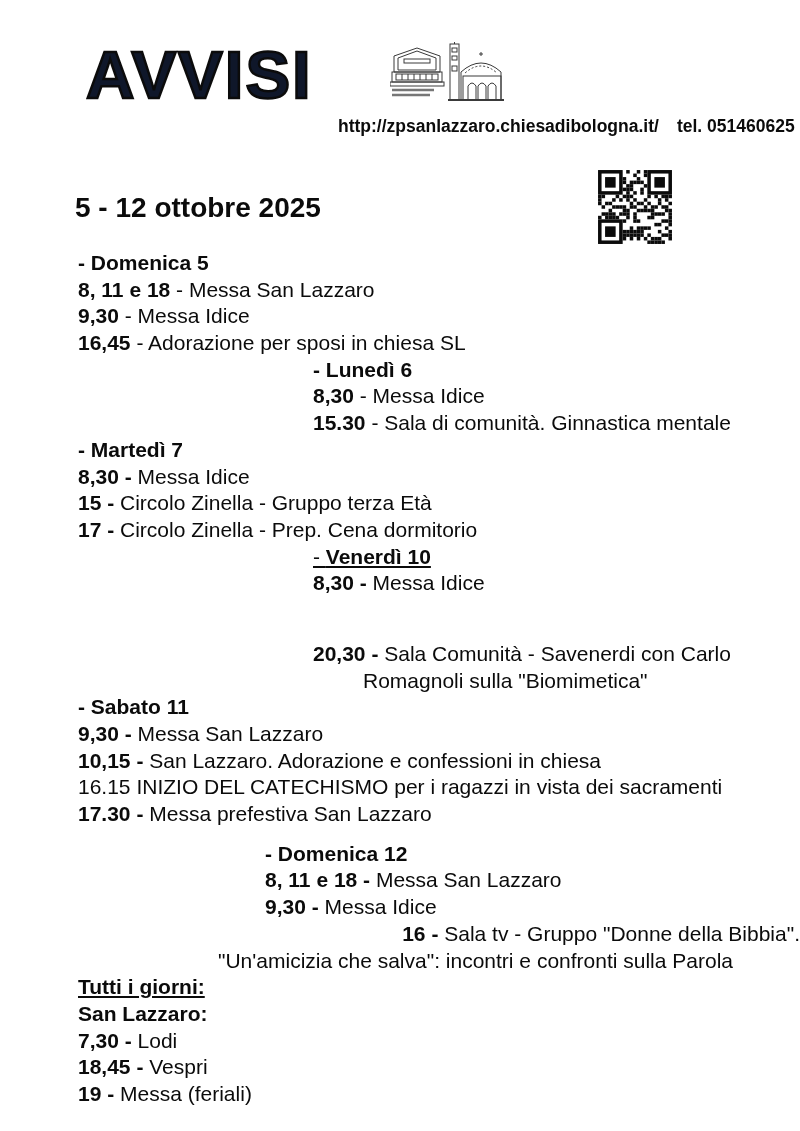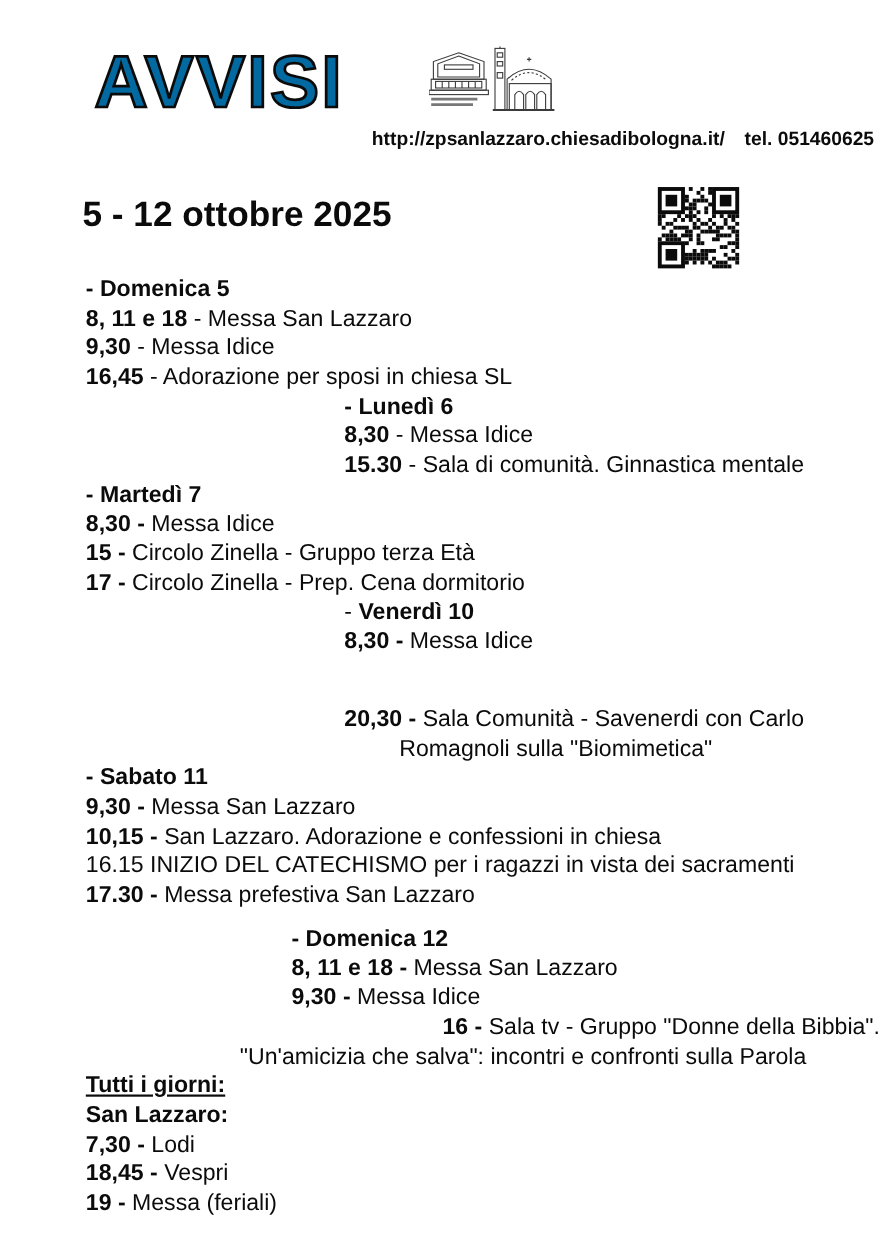--- a/index.html
+++ b/index.html
@@ -9,36 +9,36 @@
     background:#ffffff;
     overflow:hidden;
     font-family:"Liberation Sans","DejaVu Sans",sans-serif;
     color:#0b0b0b;
   }
   
   #avvisi-title{
     position:absolute;left:86px;top:36px;
     font-size:67px;font-weight:bold;letter-spacing:2px;
     -webkit-text-stroke:2.5px #0b0b0b;
-    color:#0369a1;white-space:nowrap;
+    color:#0f172a;white-space:nowrap;
   }
   #church-art{position:absolute;left:390px;top:42px;}
   #parish-name{
     position:absolute;left:506px;top:86px;
     font-size:17px;font-weight:bold;white-space:nowrap;
   }
   #contact-line{
     position:absolute;left:338px;top:116px;
     font-size:17.5px;font-weight:bold;white-space:nowrap;
   }
   #contact-line .sep{display:inline-block;width:18px;}
   #qr{position:absolute;left:591px;top:163px;}
   #date-heading{
-    position:absolute;left:75px;top:176px;
-    font-size:32px;font-weight:bold;white-space:nowrap;
+    position:absolute;left:75px;top:192px;
+    font-size:28px;font-weight:bold;white-space:nowrap;
   }
   
   #schedule{position:absolute;left:0;top:250px;width:800px;}
   .sline{
     height:26.7px;line-height:26.7px;
     font-size:21px;white-space:nowrap;
   }
   .sline.spacer{height:13px;}
   .sline b{font-weight:bold;}
   .sline b.u{text-decoration:underline;}
@@ -251,21 +251,21 @@
       <div class="sline" style="padding-left: 78px;"><b>8, 11 e 18</b> - Messa San Lazzaro</div>
       <div class="sline" style="padding-left: 78px;"><b>9,30</b> - Messa Idice</div>
       <div class="sline" style="padding-left: 78px;"><b>16,45</b> - Adorazione per sposi in chiesa SL</div>
       <div class="sline" style="padding-left: 313px;"><b>- Lunedì 6</b></div>
       <div class="sline" style="padding-left: 313px;"><b>8,30</b> - Messa Idice</div>
       <div class="sline" style="padding-left: 313px;"><b>15.30</b> - Sala di comunità. Ginnastica mentale</div>
       <div class="sline" style="padding-left: 78px;"><b>- Martedì 7</b></div>
       <div class="sline" style="padding-left: 78px;"><b>8,30 -</b> Messa Idice</div>
       <div class="sline" style="padding-left: 78px;"><b>15 -</b> Circolo Zinella - Gruppo terza Età</div>
       <div class="sline" style="padding-left: 78px;"><b>17 -</b> Circolo Zinella - Prep. Cena dormitorio</div>
-      <div class="sline" style="padding-left: 313px;">- <b>Venerdì 10</b></div>
+      <div class="sline" style="padding-left: 313px; text-decoration: underline;">- <b>Venerdì 10</b></div>
       <div class="sline" style="padding-left: 313px;"><b>8,30 -</b> Messa Idice</div>
       <div class="sline" style="padding-left: 313px; margin-top: 44px;"><b>20,30 -</b> Sala Comunità - Savenerdi con Carlo</div>
       <div class="sline" style="padding-left: 363px;">Romagnoli sulla "Biomimetica"</div>
       <div class="sline" style="padding-left: 78px;"><b>- Sabato 11</b></div>
       <div class="sline" style="padding-left: 78px;"><b>9,30 -</b> Messa San Lazzaro</div>
       <div class="sline" style="padding-left: 78px;"><b>10,15 -</b> San Lazzaro. Adorazione e confessioni in chiesa</div>
       <div class="sline" style="padding-left: 78px;">16.15 INIZIO DEL CATECHISMO per i ragazzi in vista dei sacramenti</div>
       <div class="sline" style="padding-left: 78px;"><b>17.30 -</b> Messa prefestiva San Lazzaro</div>
       <div class="sline spacer"></div>
       <div class="sline" style="padding-left: 265px;"><b>- Domenica 12</b></div>

